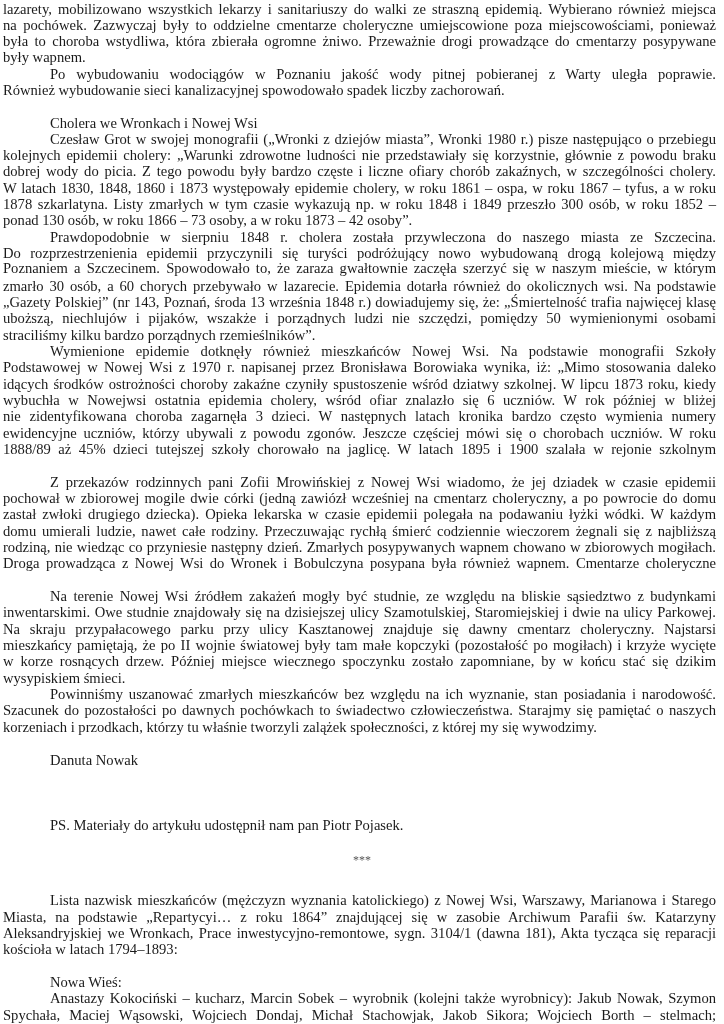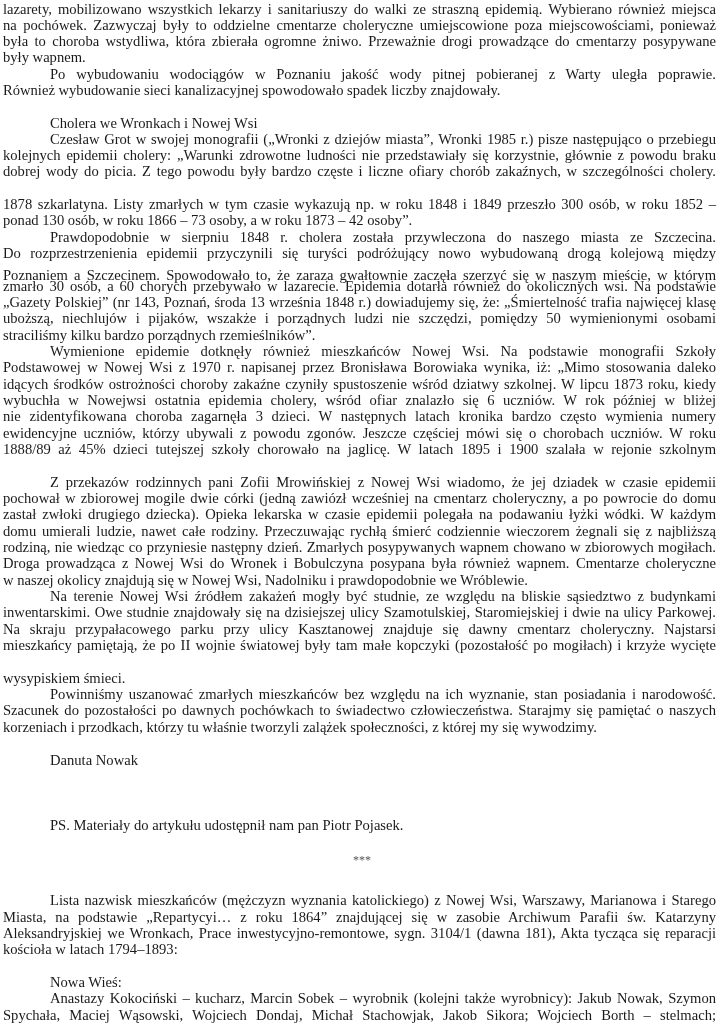--- a/index.html
+++ b/index.html
@@ -21,53 +21,54 @@
 </style>
 </head>
 <body>
 
 <div class="page">
   <div class="ln" style="top:1px">lazarety, mobilizowano wszystkich lekarzy i sanitariuszy do walki ze straszną epidemią. Wybierano również miejsca</div>
   <div class="ln" style="top:17px">na pochówek. Zazwyczaj były to oddzielne cmentarze choleryczne umiejscowione poza miejscowościami, ponieważ</div>
   <div class="ln" style="top:33px">była to choroba wstydliwa, która zbierała ogromne żniwo. Przeważnie drogi prowadzące do cmentarzy posypywane</div>
   <div class="ln last" style="top:49px">były wapnem.</div>
   <div class="ln ind" style="top:66px">Po wybudowaniu wodociągów w Poznaniu jakość wody pitnej pobieranej z Warty uległa poprawie.</div>
-  <div class="ln last" style="top:82px">Również wybudowanie sieci kanalizacyjnej spowodowało spadek liczby znajdowały.</div>
+  <div class="ln last" style="top:82px">Również wybudowanie sieci kanalizacyjnej spowodowało spadek liczby zachorowań.</div>
 
   <div class="ln ind bold" style="top:115px">Cholera we Wronkach i Nowej Wsi</div>
-  <div class="ln ind" style="top:131px">Czesław Grot w swojej monografii („Wronki z dziejów miasta”, Wronki 1985 r.) pisze następująco o przebiegu</div>
+  <div class="ln ind" style="top:131px">Czesław Grot w swojej monografii („Wronki z dziejów miasta”, Wronki 1980 r.) pisze następująco o przebiegu</div>
   <div class="ln" style="top:147px">kolejnych epidemii cholery: „Warunki zdrowotne ludności nie przedstawiały się korzystnie, głównie z powodu braku</div>
   <div class="ln" style="top:163px">dobrej wody do picia. Z tego powodu były bardzo częste i liczne ofiary chorób zakaźnych, w szczególności cholery.</div>
+  <div class="ln" style="top:180px">W latach 1830, 1848, 1860 i 1873 występowały epidemie cholery, w roku 1861 – ospa, w roku 1867 – tyfus, a w roku</div>
   <div class="ln" style="top:196px">1878 szkarlatyna. Listy zmarłych w tym czasie wykazują np. w roku 1848 i 1849 przeszło 300 osób, w roku 1852 –</div>
   <div class="ln last" style="top:212px">ponad 130 osób, w roku 1866 – 73 osoby, a w roku 1873 – 42 osoby”.</div>
   <div class="ln ind" style="top:229px">Prawdopodobnie w sierpniu 1848 r. cholera została przywleczona do naszego miasta ze Szczecina.</div>
   <div class="ln" style="top:245px">Do rozprzestrzenienia epidemii przyczynili się turyści podróżujący nowo wybudowaną drogą kolejową między</div>
-  <div class="ln" style="top:267px">Poznaniem a Szczecinem. Spowodowało to, że zaraza gwałtownie zaczęła szerzyć się w naszym mieście, w którym</div>
+  <div class="ln" style="top:260px">Poznaniem a Szczecinem. Spowodowało to, że zaraza gwałtownie zaczęła szerzyć się w naszym mieście, w którym</div>
   <div class="ln" style="top:278px">zmarło 30 osób, a 60 chorych przebywało w lazarecie. Epidemia dotarła również do okolicznych wsi. Na podstawie</div>
   <div class="ln" style="top:294px">„Gazety Polskiej” (nr 143, Poznań, środa 13 września 1848 r.) dowiadujemy się, że: „Śmiertelność trafia najwięcej klasę</div>
   <div class="ln" style="top:310px">uboższą, niechlujów i pijaków, wszakże i porządnych ludzi nie szczędzi, pomiędzy 50 wymienionymi osobami</div>
   <div class="ln last" style="top:327px">straciliśmy kilku bardzo porządnych rzemieślników”.</div>
   <div class="ln ind" style="top:343px">Wymienione epidemie dotknęły również mieszkańców Nowej Wsi. Na podstawie monografii Szkoły</div>
   <div class="ln" style="top:359px">Podstawowej w Nowej Wsi z 1970 r. napisanej przez Bronisława Borowiaka wynika, iż: „Mimo stosowania daleko</div>
   <div class="ln" style="top:376px">idących środków ostrożności choroby zakaźne czyniły spustoszenie wśród dziatwy szkolnej. W lipcu 1873 roku, kiedy</div>
   <div class="ln" style="top:392px">wybuchła w Nowejwsi ostatnia epidemia cholery, wśród ofiar znalazło się 6 uczniów. W rok później w bliżej</div>
   <div class="ln" style="top:408px">nie zidentyfikowana choroba zagarnęła 3 dzieci. W następnych latach kronika bardzo często wymienia numery</div>
   <div class="ln" style="top:425px">ewidencyjne uczniów, którzy ubywali z powodu zgonów. Jeszcze częściej mówi się o chorobach uczniów. W roku</div>
   <div class="ln" style="top:441px">1888/89 aż 45% dzieci tutejszej szkoły chorowało na jaglicę. W latach 1895 i 1900 szalała w rejonie szkolnym</div>
   <div class="ln ind" style="top:474px">Z przekazów rodzinnych pani Zofii Mrowińskiej z Nowej Wsi wiadomo, że jej dziadek w czasie epidemii</div>
   <div class="ln" style="top:490px">pochował w zbiorowej mogile dwie córki (jedną zawiózł wcześniej na cmentarz choleryczny, a po powrocie do domu</div>
   <div class="ln" style="top:506px">zastał zwłoki drugiego dziecka). Opieka lekarska w czasie epidemii polegała na podawaniu łyżki wódki. W każdym</div>
   <div class="ln" style="top:523px">domu umierali ludzie, nawet całe rodziny. Przeczuwając rychłą śmierć codziennie wieczorem żegnali się z najbliższą</div>
   <div class="ln" style="top:539px">rodziną, nie wiedząc co przyniesie następny dzień. Zmarłych posypywanych wapnem chowano w zbiorowych mogiłach.</div>
   <div class="ln" style="top:555px">Droga prowadząca z Nowej Wsi do Wronek i Bobulczyna posypana była również wapnem. Cmentarze choleryczne</div>
-  <div class="ln last" style="top:572px">w naszej okolicy znajdują się w Nowej Wsi, Nadolniku i prawdopodobnie we Wróblewie.</div>
   <div class="ln ind" style="top:588px">Na terenie Nowej Wsi źródłem zakażeń mogły być studnie, ze względu na bliskie sąsiedztwo z budynkami</div>
   <div class="ln" style="top:604px">inwentarskimi. Owe studnie znajdowały się na dzisiejszej ulicy Szamotulskiej, Staromiejskiej i dwie na ulicy Parkowej.</div>
   <div class="ln" style="top:621px">Na skraju przypałacowego parku przy ulicy Kasztanowej znajduje się dawny cmentarz choleryczny. Najstarsi</div>
   <div class="ln" style="top:637px">mieszkańcy pamiętają, że po II wojnie światowej były tam małe kopczyki (pozostałość po mogiłach) i krzyże wycięte</div>
+  <div class="ln" style="top:653px">w korze rosnących drzew. Później miejsce wiecznego spoczynku zostało zapomniane, by w końcu stać się dzikim</div>
   <div class="ln last" style="top:670px">wysypiskiem śmieci.</div>
   <div class="ln ind" style="top:686px">Powinniśmy uszanować zmarłych mieszkańców bez względu na ich wyznanie, stan posiadania i narodowość.</div>
   <div class="ln" style="top:702px">Szacunek do pozostałości po dawnych pochówkach to świadectwo człowieczeństwa. Starajmy się pamiętać o naszych</div>
   <div class="ln last" style="top:719px">korzeniach i przodkach, którzy tu właśnie tworzyli zalążek społeczności, z której my się wywodzimy.</div>
 
   <div class="ln ind bold" style="top:752px">Danuta Nowak</div>
 
   <div class="ln ind last" style="top:817px">PS. Materiały do artykułu udostępnił nam pan Piotr Pojasek.</div>
 
   <div class="ln center" style="top:852px">***</div>

